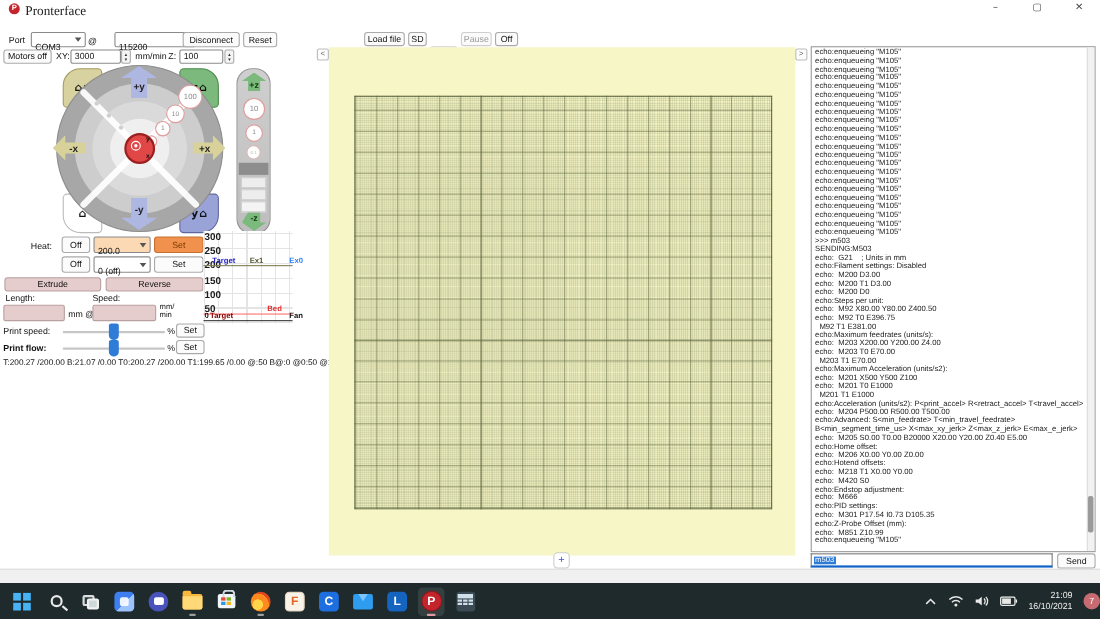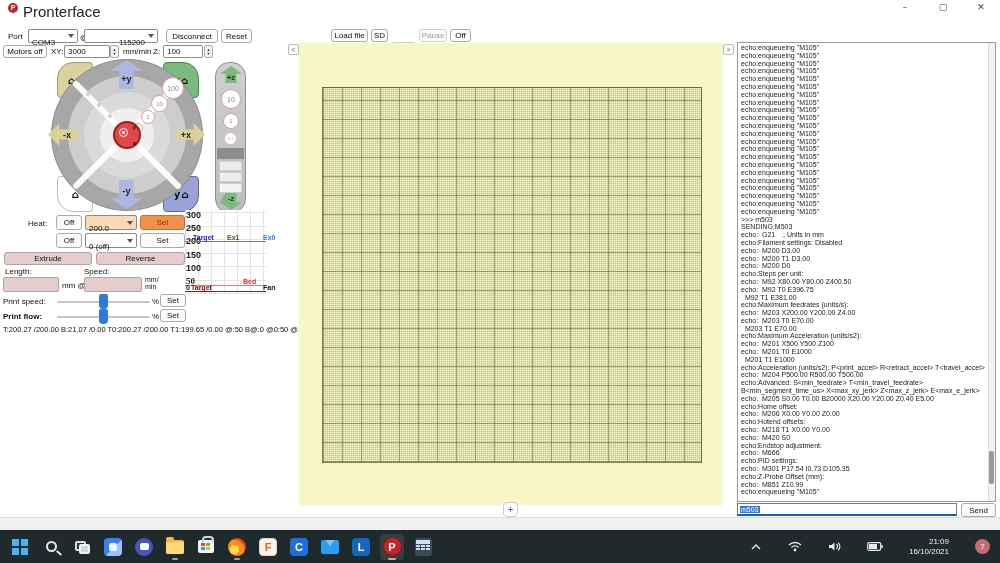--- a/index.html
+++ b/index.html
@@ -4,21 +4,21 @@
 <style>
   * { margin:0; padding:0; box-sizing:border-box; cursor:default; }
   html,body { width:1000px; height:563px; overflow:hidden; }
   body { font-family:"Liberation Sans", sans-serif; font-size:9px; color:#111; background:#fff; }
   .window { position:relative; width:1000px; height:530px; background:#fff; }
 
   
   .titlebar { position:absolute; left:0; top:0; width:1000px; height:16px; background:#fff; }
   .app-icon { position:absolute; left:8px; top:3px; width:10px; height:10px; border-radius:50%;
               background:#c4242b; color:#fff; font-size:7px; font-weight:bold; text-align:center; line-height:10px; }
-  .app-title { position:absolute; left:23px; top:3px; font-size:15px; color:#222; }
+  .app-title { position:absolute; left:23px; top:3px; font-size:12px; color:#222;font-family:Liberation Serif, serif; }
   .win-controls { position:absolute; right:0; top:0; height:16px; display:flex; }
   .win-btn { width:38px; height:16px; text-align:center; line-height:15px; font-size:9px; color:#444;
              font-family:"DejaVu Sans", sans-serif; }
 
   
   .menubar { position:absolute; left:0; top:16px; width:1000px; height:12px; display:flex; gap:0; }
   .menu-item { padding:0 8px; font-size:9px; line-height:12px; color:#111; }
 
   
   .btn { position:absolute; background:#fbfbfb; border:1px solid #aaa; border-radius:3px;
@@ -139,21 +139,21 @@
   .chat-circ { width:18px; height:18px; border-radius:50%; background:#4a53bb; display:flex; align-items:center; justify-content:center; }
   .chat-circ i { width:9px; height:7px; background:#fff; border-radius:2px; }
   .widgets-ic { width:18px; height:18px; border-radius:4px; background:linear-gradient(135deg,#3d7ff0 55%, #9cc3ff 55%); display:grid; place-content:center; }
   .widgets-ic i { width:8px; height:8px; background:rgba(255,255,255,.9); border-radius:2px; }
   .mail-ic { width:18px; height:14px; background:#2e9df0; border-radius:2px; position:relative; overflow:hidden; }
   .mail-ic:before { content:""; position:absolute; left:1px; top:-5px; width:16px; height:12px; background:#7cc6ff; transform:rotate(0deg); clip-path:polygon(0 0,50% 100%,100% 0); }
   .calc-ic { width:17px; height:18px; background:#3b4a54; border-radius:3px; display:grid; grid-template-columns:4px 4px 4px; grid-template-rows:4px 2px 2px 2px; gap:1px; justify-content:center; align-content:center; }
   .calc-ic span { background:#cfe0ea; } .calc-ic span:first-child { grid-column:1 / span 3; }
   .pf-circ { width:19px; height:19px; border-radius:50%; background:#c4242b; color:#fff; font-weight:bold; font-size:11px;
              display:flex; align-items:center; justify-content:center; border:1px solid #8d161c; }
-  .tray { margin-left:auto; display:flex; align-items:center; gap:26px; padding-right:10px; color:#e8e8e8; }
+  .tray { margin-left:auto; display:flex; align-items:center; gap:10px; color:#e8e8e8; }
   .tray svg { display:block; }
   .clock { text-align:right; font-size:8px; line-height:10px; color:#f0f0f0; }
   .badge { width:15px; height:15px; border-radius:50%; background:#c76b73; color:#fff; font-size:8px;
            display:flex; align-items:center; justify-content:center; }
 </style>
 </head>
 <body>
 
 <div class="window">
 
@@ -167,21 +167,21 @@
     </div>
   </div>
 
 
   <span class="lbl port-lbl">Port</span>
   <div class="combo" style="left:28px;top:29px;width:50px;height:14px;">
     <span>COM3</span>
       <span class="chev"></span>
   </div>
   <span class="lbl at-lbl">@</span>
-  <div class="combo" style="left:84px;top:29px;width:74px;height:14px;justify-content:flex-end;">
+  <div class="combo" style="left:104px;top:29px;width:74px;height:14px;">
     <span>115200</span>
       <span class="chev"></span>
   </div>
   <div class="btn" style="left:166px;top:29px;width:52px;height:14px;">Disconnect</div>
   <div class="btn" style="left:221px;top:29px;width:31px;height:14px;">Reset</div>
   <div class="btn" style="left:331px;top:29px;width:37px;height:13px;">Load file</div>
   <div class="btn" style="left:371px;top:29px;width:17px;height:13px;">SD</div>
   <div class="btn disabled" style="left:391px;top:42px;width:25px;height:30px;">Print</div>
   <div class="btn disabled" style="left:419px;top:29px;width:28px;height:13px;">Pause</div>
   <div class="btn" style="left:450px;top:29px;width:21px;height:13px;">Off</div>
@@ -309,21 +309,21 @@
   <div class="btn" style="left:160px;top:309px;width:26px;height:13px;">Set</div>
 
   <span class="lbl" style="left:3px;top:325px;font-size:7.5px;white-space:nowrap;">T:200.27 /200.00 B:21.07 /0.00 T0:200.27 /200.00 T1:199.65 /0.00 @:50 B@:0 @0:50 @1:0</span>
 
   <div class="graph">
     <span class="gtick" style="top:0px;">300</span>
     <span class="gtick" style="top:13px;">250</span>
     <span class="gtick" style="top:26px;">200</span>
     <span class="gtick" style="top:40px;">150</span>
     <span class="gtick" style="top:53px;">100</span>
-    <span class="gtick" style="top:66px;font-family:Liberation Serif, serif;">50</span>
+    <span class="gtick" style="top:66px;">50</span>
     <div class="gline" style="top:31px;background:#7f7f58;"></div>
     <span class="glab" style="left:8px;top:24px;color:#2222cc;">Target</span>
     <span class="glab" style="left:42px;top:24px;color:#55552e;">Ex1</span>
     <span class="glab" style="left:78px;top:24px;color:#2d7ff0;">Ex0</span>
     <div class="gline" style="top:75px;background:#ff7070;"></div>
     <span class="glab" style="left:58px;top:68px;color:#e03030;">Bed</span>
     <div class="gline" style="top:81px;background:#3a3a3a;"></div>
     <span class="glab" style="left:1px;top:74px;color:#111;">0</span>
     <span class="glab" style="left:6px;top:74px;color:#8b0000;">Target</span>
     <span class="glab" style="left:78px;top:74px;color:#111;">Fan</span>

